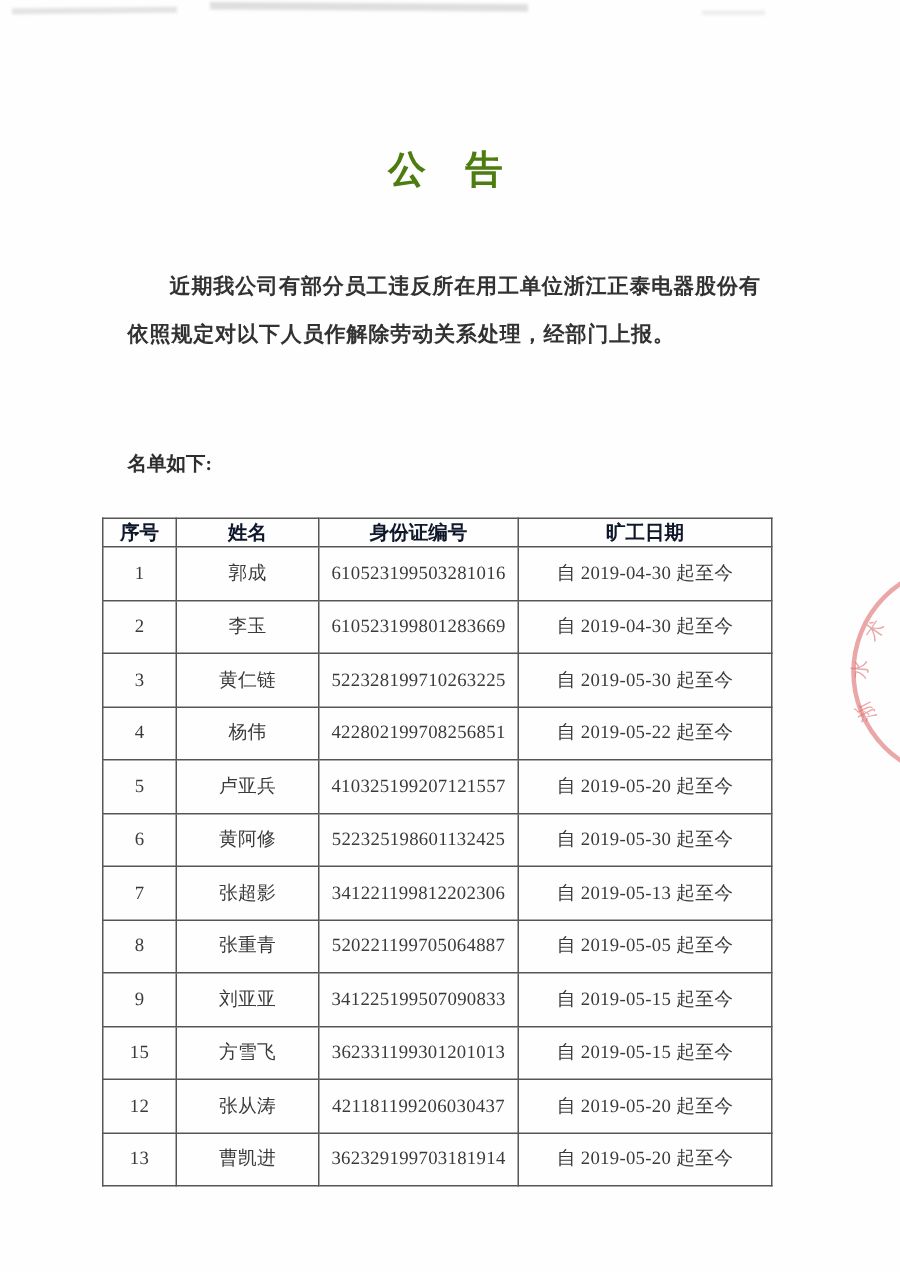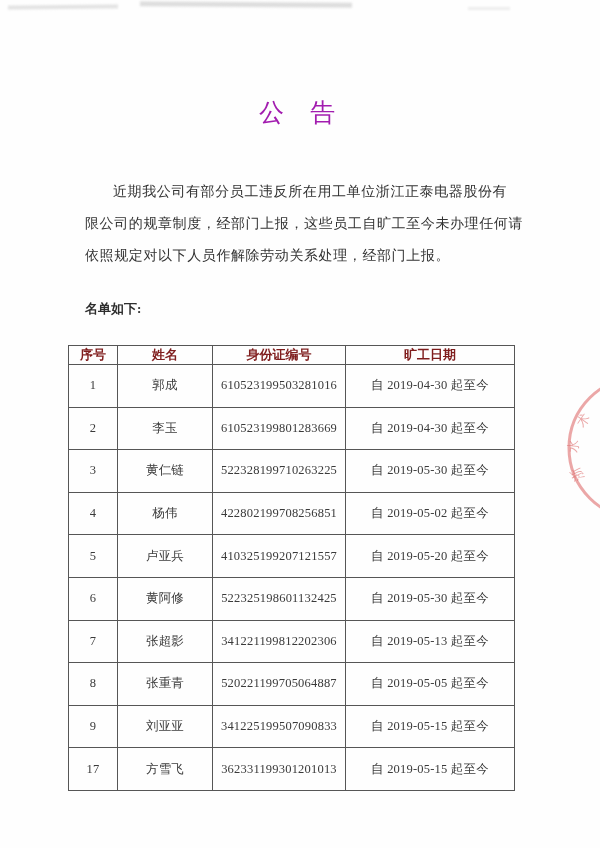--- a/index.html
+++ b/index.html
@@ -27,38 +27,39 @@
   .artifact-3 { left: 468px; top: 7px; width: 42px;  height: 3px; background: #ededed; }
 
   .title {
     position: absolute;
     left: 0;
     top: 96px;
     width: 100%;
     margin: 0;
     text-align: center;
     font-size: 25px;
-    font-weight: 400;
+    font-weight: 700;
     letter-spacing: 6px;
     word-spacing: 8px;
-    color: #a21caf;
+    color: #4d7c0f;
   }
   .notice-paragraph {
     position: absolute;
     left: 85px;
     top: 176px;
     width: 436px;
     font-size: 14px;
     color: #323232;
   }
   .para-line {
     height: 32px;
     line-height: 32px;
     letter-spacing: 0.6px;
     white-space: nowrap;
+    font-weight: bold;
   }
   .para-line.indent { text-indent: 2em; }
 
   .list-label {
     position: absolute;
     left: 85px;
     top: 300px;
     font-size: 13px;
     font-weight: 600;
     color: #2e2e2e;
@@ -77,21 +78,21 @@
     border: 1px solid #565656;
     text-align: center;
     vertical-align: middle;
     padding: 0;
     overflow: hidden;
     white-space: nowrap;
   }
   .absence-table th {
     font-size: 13px;
     font-weight: 600;
-    color: #7f1d1d;
+    color: #0f172a;
   }
   .absence-table td {
     font-size: 12.5px;
     font-weight: 400;
     color: #3a3a3a;
     letter-spacing: 0.2px;
   }
 
   .seal-svg {
     position: absolute;
@@ -113,21 +114,20 @@
 <div class="page">
 
   <div class="scan-artifact artifact-1"></div>
   <div class="scan-artifact artifact-2"></div>
   <div class="scan-artifact artifact-3"></div>
 
   <h1 class="title">公 告</h1>
 
   <div class="notice-paragraph">
     <div class="para-line indent">近期我公司有部分员工违反所在用工单位浙江正泰电器股份有</div>
-    <div class="para-line">限公司的规章制度，经部门上报，这些员工自旷工至今未办理任何请</div>
     <div class="para-line">依照规定对以下人员作解除劳动关系处理，经部门上报。</div>
   </div>
 
   <div class="list-label">名单如下:</div>
 
   <table class="absence-table">
     <colgroup>
       <col style="width:49px">
       <col style="width:95px">
       <col style="width:133px">
@@ -157,21 +157,21 @@
         <tr>
           <td>3</td>
           <td>黄仁链</td>
           <td>522328199710263225</td>
           <td>自 2019-05-30 起至今</td>
         </tr>
         <tr>
           <td>4</td>
           <td>杨伟</td>
           <td>422802199708256851</td>
-          <td>自 2019-05-02 起至今</td>
+          <td>自 2019-05-22 起至今</td>
         </tr>
         <tr>
           <td>5</td>
           <td>卢亚兵</td>
           <td>410325199207121557</td>
           <td>自 2019-05-20 起至今</td>
         </tr>
         <tr>
           <td>6</td>
           <td>黄阿修</td>
@@ -190,24 +190,36 @@
           <td>520221199705064887</td>
           <td>自 2019-05-05 起至今</td>
         </tr>
         <tr>
           <td>9</td>
           <td>刘亚亚</td>
           <td>341225199507090833</td>
           <td>自 2019-05-15 起至今</td>
         </tr>
         <tr>
-          <td>17</td>
+          <td>15</td>
           <td>方雪飞</td>
           <td>362331199301201013</td>
           <td>自 2019-05-15 起至今</td>
+        </tr>
+        <tr>
+          <td>12</td>
+          <td>张从涛</td>
+          <td>421181199206030437</td>
+          <td>自 2019-05-20 起至今</td>
+        </tr>
+        <tr>
+          <td>13</td>
+          <td>曹凯进</td>
+          <td>362329199703181914</td>
+          <td>自 2019-05-20 起至今</td>
         </tr>
       </tbody>
   </table>
 
   <svg class="seal-svg" viewBox="0 0 60 170" xmlns="http://www.w3.org/2000/svg">
     <circle cx="100" cy="80" r="71" fill="none" stroke="#e48a8a" stroke-width="3" opacity="0.75"></circle>
     <text class="seal-glyph" x="43" y="60" fill="#dd6f6f" transform="rotate(-55 43 60)">术</text>
     <text class="seal-glyph" x="37" y="85" fill="#dd6f6f" transform="rotate(-85 37 85)">水</text>
     <text class="seal-glyph" x="44" y="110" fill="#dd6f6f" transform="rotate(-118 44 110)">浙</text>
   </svg>

